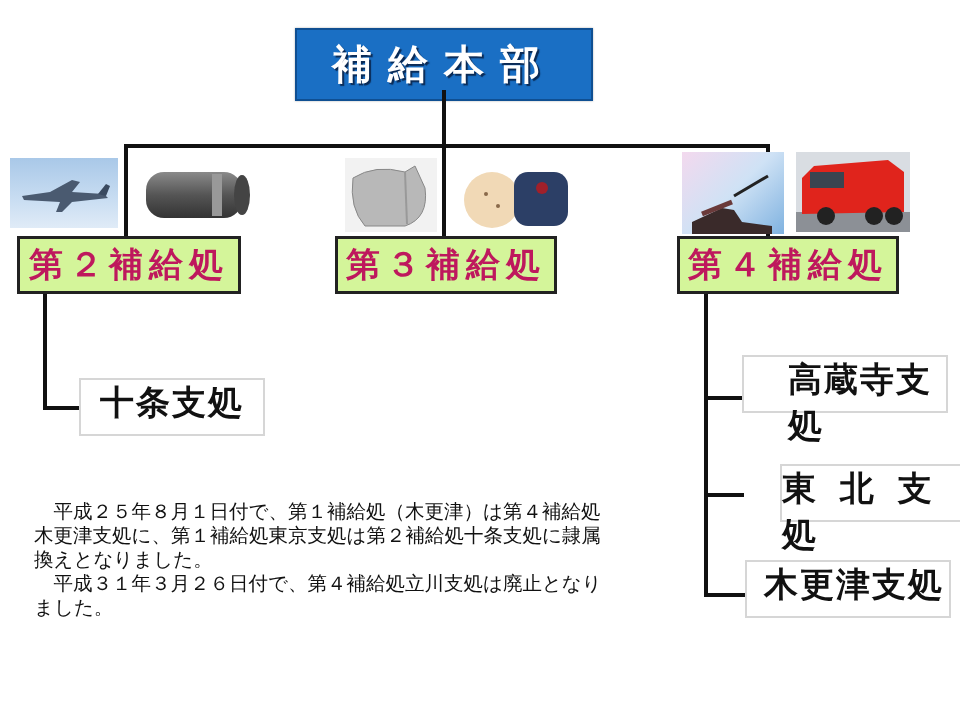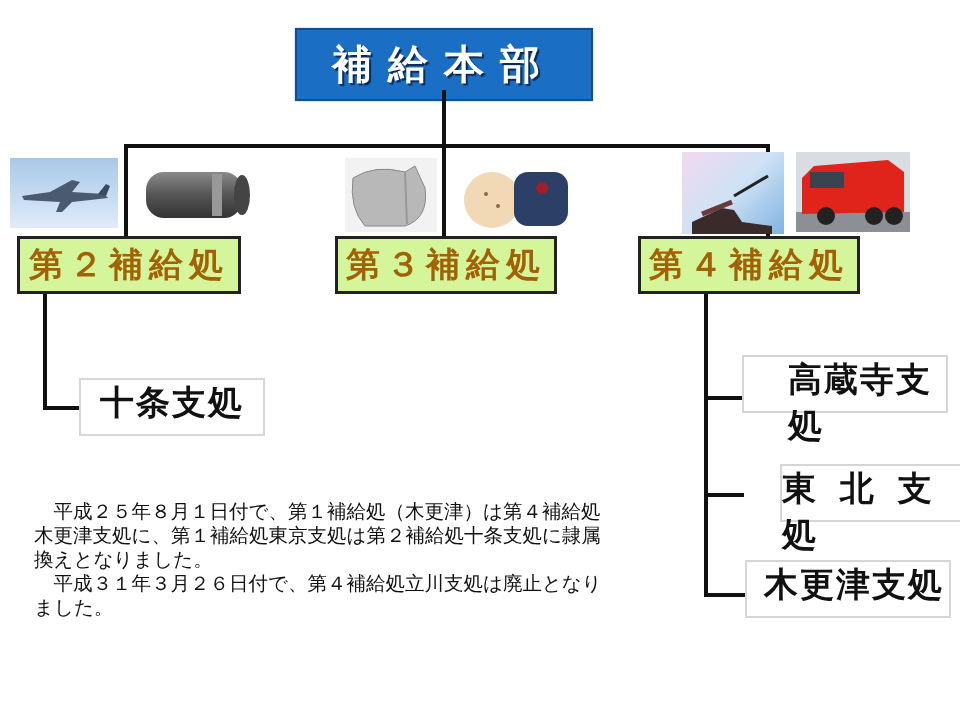--- a/index.html
+++ b/index.html
@@ -14,21 +14,21 @@
       left: 295px; top: 28px; width: 298px; height: 73px;
       background: #1a6fc4; border: 2px solid #0f4f92; box-sizing: border-box;
       display: flex; align-items: center; justify-content: center;
       color: #ffffff; font-weight: bold; font-size: 40px; letter-spacing: 16px;
       text-shadow: 2px 2px 1px #0a2a55;
       box-shadow: 0 0 2px rgba(0,0,0,0.3);
     }
     .depot {
       height: 58px; background: #d4f59a; border: 3px solid #222; box-sizing: border-box;
       display: flex; align-items: center; justify-content: center;
-      font-weight: bold; font-size: 34px; color: #a16207; letter-spacing: 6px;
+      font-weight: bold; font-size: 34px; color: #be185d; letter-spacing: 6px;
     }
     .branch {
       height: 58px; background: #ffffff; border: 2px solid #d6d6d6; box-sizing: border-box;
       display: flex; align-items: flex-start; justify-content: center;
       font-weight: bold; font-size: 34px; color: #111; letter-spacing: 2px;
     }
     .photo { position: absolute; overflow: hidden; }
 
     .note {
       left: 34px; top: 500px; width: 580px;
@@ -104,21 +104,21 @@
     <circle cx="98" cy="64" r="9" fill="#222"></circle>
   </svg>
 </div>
 
 <div class="abs depot" style="left:17px; top:236px; width:224px;">
   <span>第２補給処</span>
 </div>
 <div class="abs depot" style="left:335px; top:236px; width:222px;">
   <span>第３補給処</span>
 </div>
-<div class="abs depot" style="left:638px; top:236px; width:222px;">
+<div class="abs depot" style="left:677px; top:236px; width:222px;">
   <span>第４補給処</span>
 </div>
 
 <div class="line" style="left:43px; top:294px; width:4px; height:116px;"></div>
 <div class="line" style="left:43px; top:406px; width:38px; height:4px;"></div>
 <div class="abs branch" style="left:79px; top:378px; width:186px;">
   <span>十条支処</span>
 </div>
 
 <div class="line" style="left:704px; top:294px; width:4px; height:303px;"></div>

